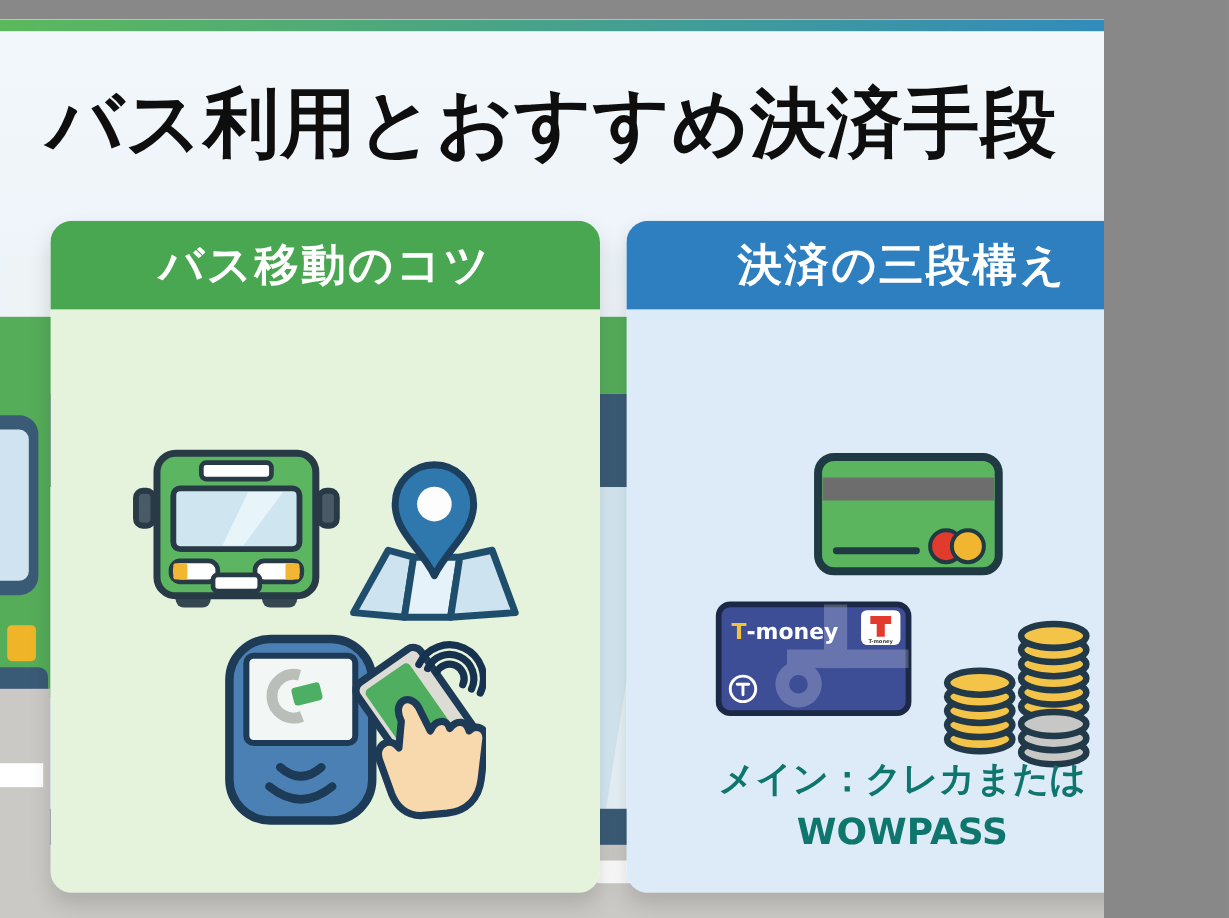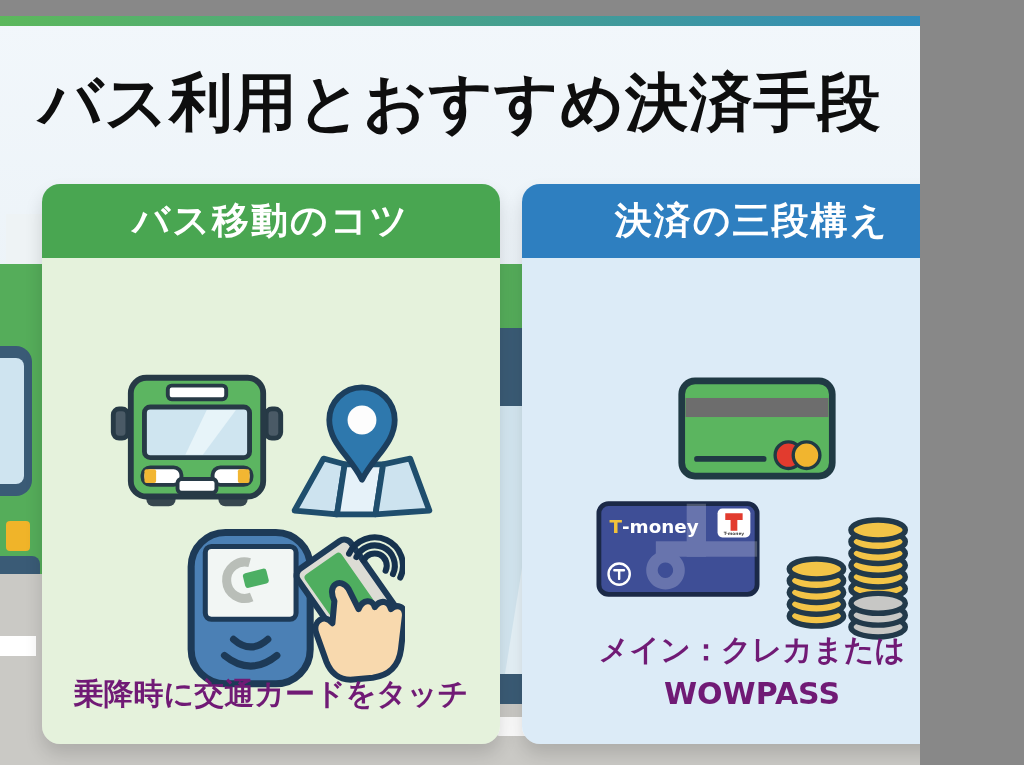--- a/index.html
+++ b/index.html
@@ -20,21 +20,21 @@
   .panel.left .panel-body{background:#e5f2dc;}
   .panel.right .panel-body{background:#dcebf7;}
   .icon{position:absolute;}
   .icon.bus{left:66px;top:112px;width:178px;height:146px;}
   .icon.map{left:243px;top:108px;width:154px;height:162px;}
   .icon.tap{left:131px;top:246px;width:232px;height:192px;}
   .icon.ccard{left:154px;top:114px;width:162px;height:112px;}
   .icon.tmoney{left:74px;top:242px;width:164px;height:98px;}
   .icon.coins{left:260px;top:232px;width:136px;height:156px;}
   .caption{position:absolute;left:0;bottom:28px;width:100%;text-align:center;
-           font-size:30px;font-weight:800;color:#701a75;line-height:1.46;}
+           font-size:30px;font-weight:800;color:#0f766e;line-height:1.46;}
 </style>
 </head>
 <body>
 
 <div class="stage">
 
   <svg class="bg" width="1024" height="765" viewBox="0 0 1024 765">
     <defs>
       <linearGradient id="sky" x1="0" y1="0" x2="0" y2="1">
         <stop offset="0" stop-color="#f2f7fb"></stop>
@@ -129,21 +129,20 @@
         </g>
         <g fill="none" stroke="#16324e" stroke-width="6" stroke-linecap="round" transform="rotate(25 205 50)">
           <path d="M193,62 a12,12 0 0 1 24,0"></path>
           <path d="M185,62 a20,20 0 0 1 40,0"></path>
           <path d="M177,62 a28,28 0 0 1 56,0"></path>
         </g>
         <path d="M160,96 c-8,-16 6,-24 14,-12 l10,20 c4,-10 14,-10 16,-2 c6,-8 14,-6 16,2 c6,-6 14,-2 14,6 l-4,34 c-2,16 -12,26 -28,28 l-22,2 c-12,0 -20,-8 -24,-18 l-10,-28 c-4,-12 8,-20 16,-10 z" fill="#f8d9ae" stroke="#1d3a57" stroke-width="6" stroke-linejoin="round"></path>
       </svg>
 
       <div class="caption">
-        <div>乗降時に交通カードをタッチ</div>
       </div>
     </div>
   </section>
 
   <section class="panel right">
     <div class="panel-header blue">
       <span>決済の三段構え</span>
     </div>
     <div class="panel-body">
 

